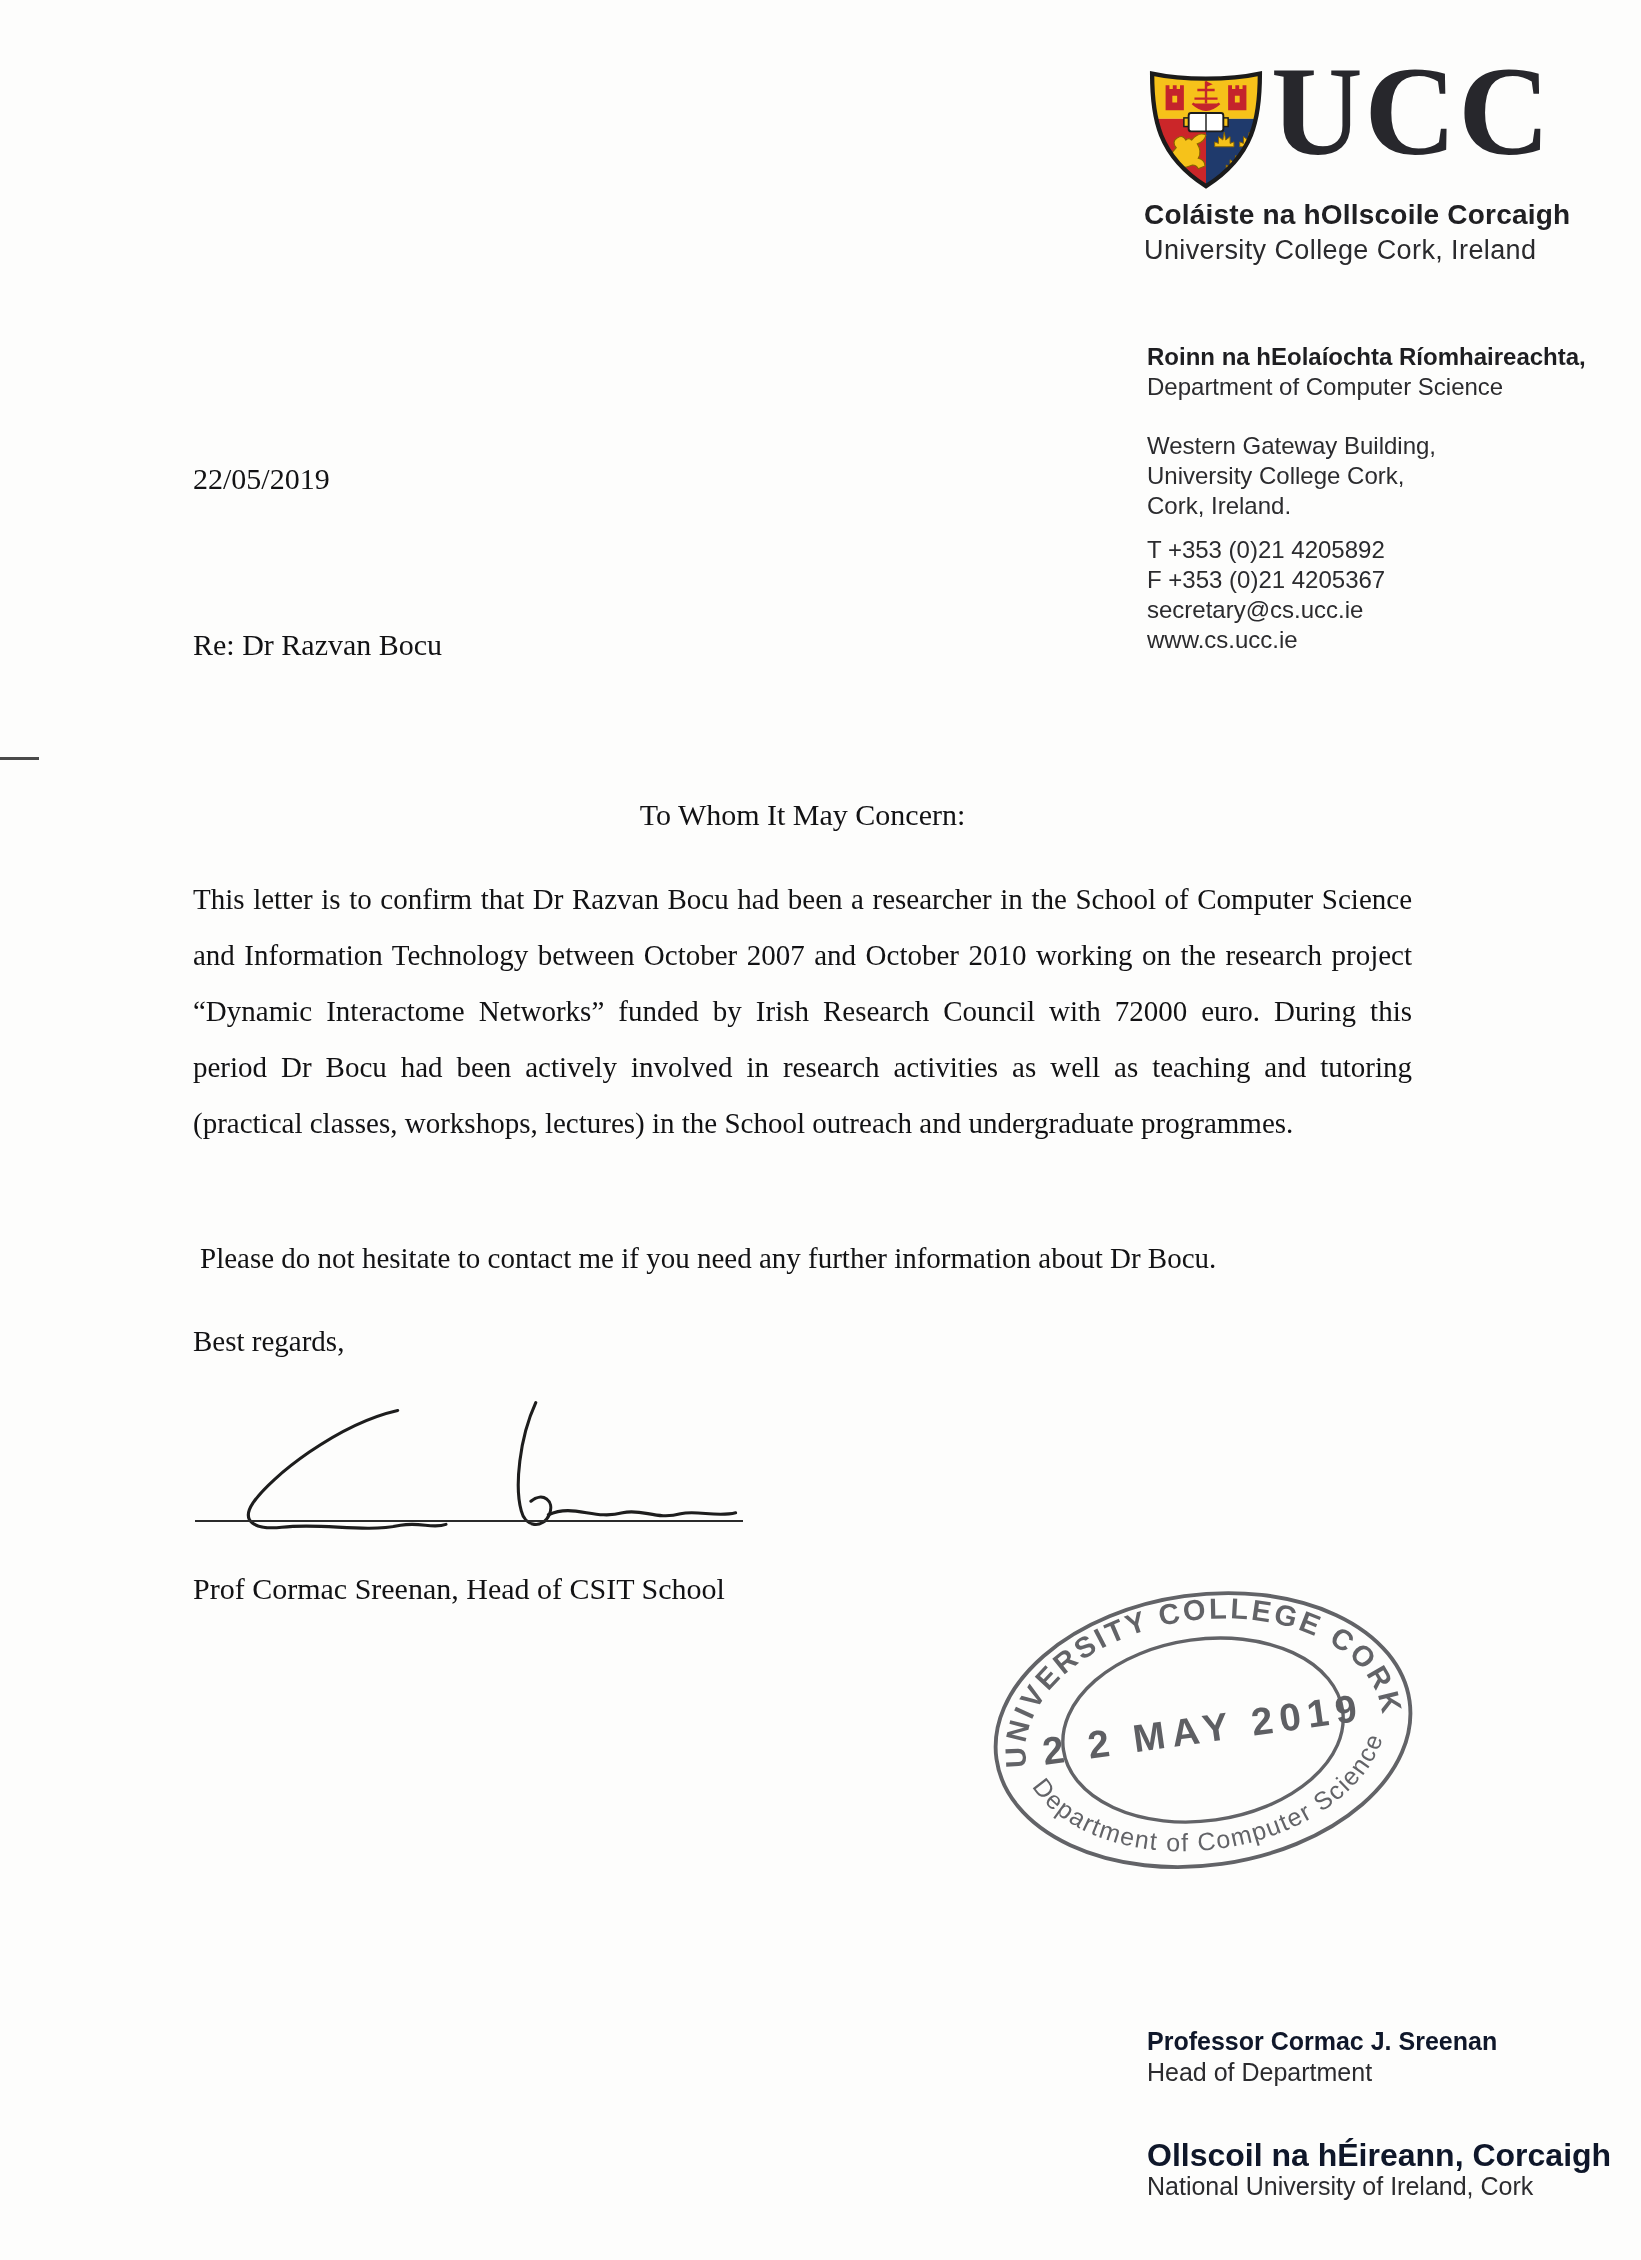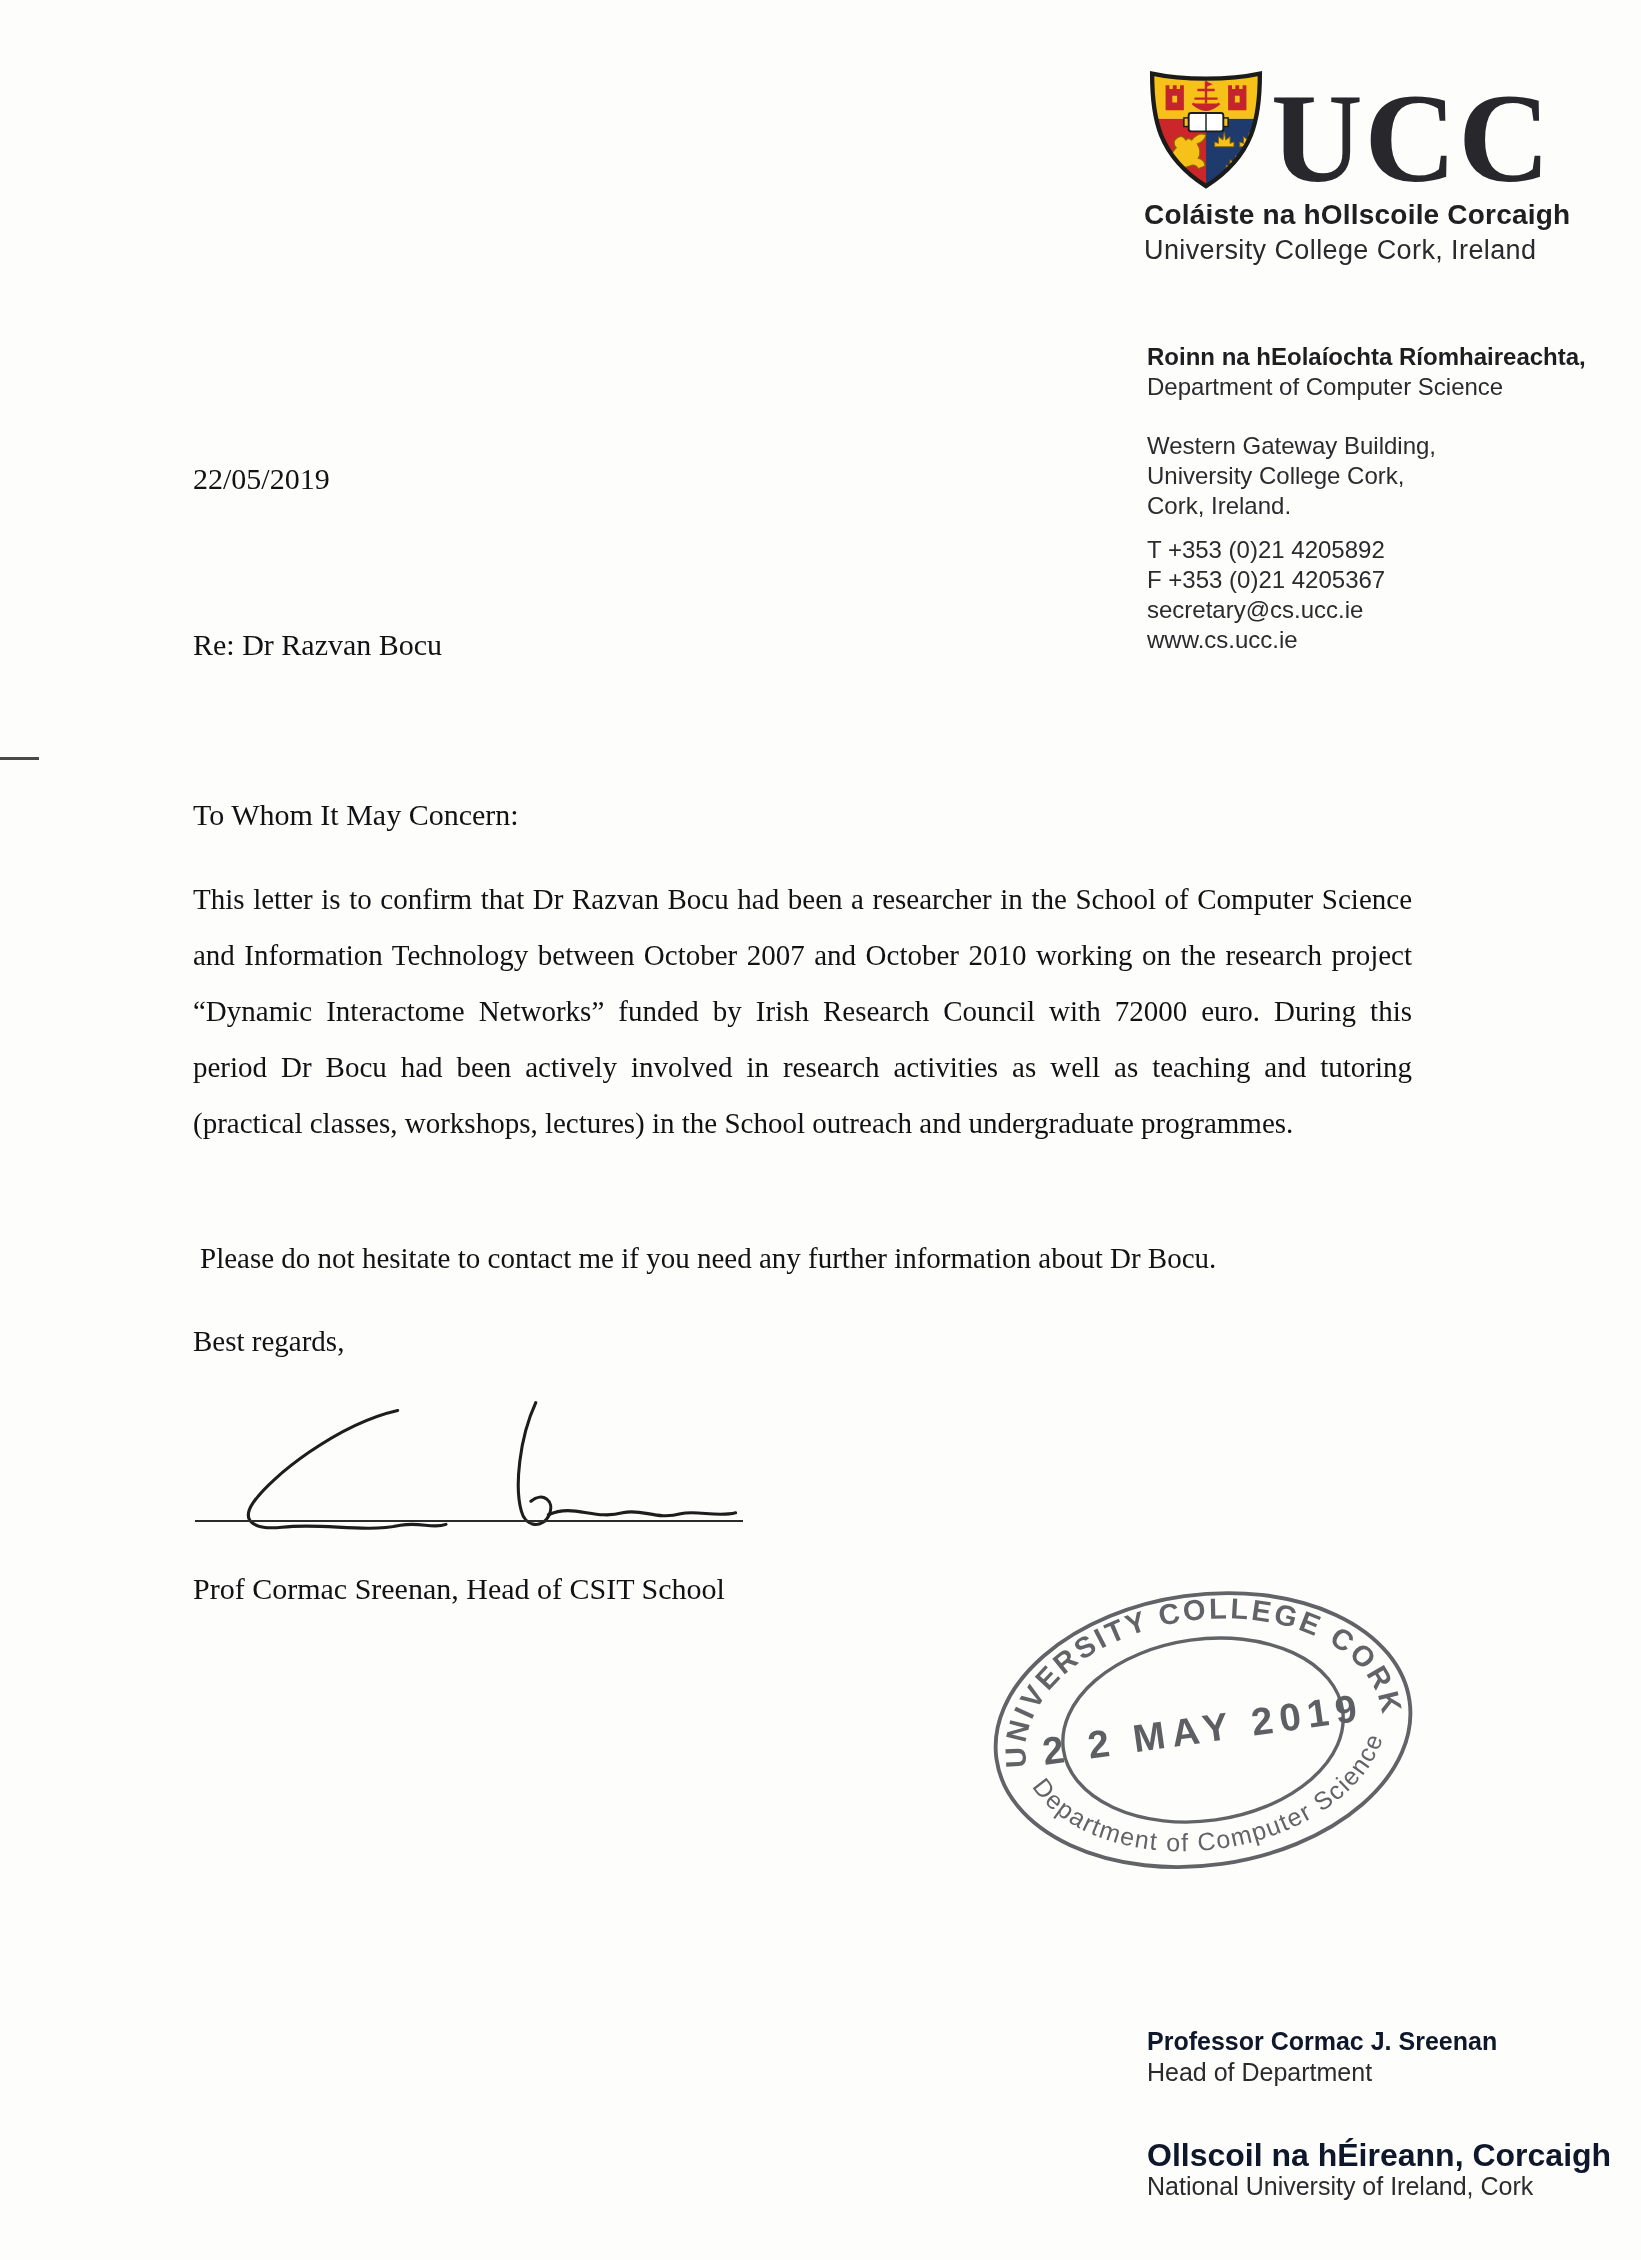--- a/index.html
+++ b/index.html
@@ -4,34 +4,34 @@
 <style>
   html,body{margin:0;padding:0;}
   body{
     width:1641px;height:2260px;position:relative;background:#fdfdfc;
     font-family:"Liberation Sans",sans-serif;color:#1d1d1f;overflow:hidden;
   }
   .abs{position:absolute;}
   
   .ucc-wordmark{
     left:1271px;top:48px;font-family:"Liberation Serif",serif;font-weight:700;
-    font-size:127px;line-height:1;letter-spacing:1.9px;color:#27272c;margin-top:27px;
+    font-size:127px;line-height:1;letter-spacing:1.9px;color:#27272c;
   }
   .brand-irish{left:1144px;top:199px;font-size:28px;font-weight:700;color:#202023;letter-spacing:0.2px;}
   .brand-english{left:1144px;top:235px;font-size:27px;color:#2a2a2d;letter-spacing:0.4px;}
   
   .contact{left:1147px;top:342px;font-size:24px;line-height:30px;color:#2b2b2e;}
   .contact .b{font-weight:700;color:#1e1e21;}
   .contact .gap-lg{height:29px;}
   .contact .gap-sm{height:13.5px;}
   
   .serif{font-family:"Liberation Serif",serif;color:#121214;}
   .date-line{left:193px;top:462px;font-size:30px;text-align:right;}
   .subject-line{left:193px;top:628px;font-size:30px;}
-  .salutation{left:193px;top:798px;width:1219px;font-size:30px;}
+  .salutation{left:193px;top:798px;width:1219px;text-align:center;font-size:30px;}
   .body-par1{
     left:193px;top:871px;width:1219px;font-size:29px;line-height:56px;
     text-align:justify;margin:0;
   }
   .body-par2{left:200px;top:1242px;width:1219px;font-size:29px;margin:0;}
   .closing{left:193px;top:1325px;font-size:29px;}
   .sig-rule{left:195px;top:1520px;width:548px;border-top:2.4px solid #2b2b2b;height:0;}
   .signatory{left:193px;top:1572px;font-size:30px;}
   
   .stamp{

